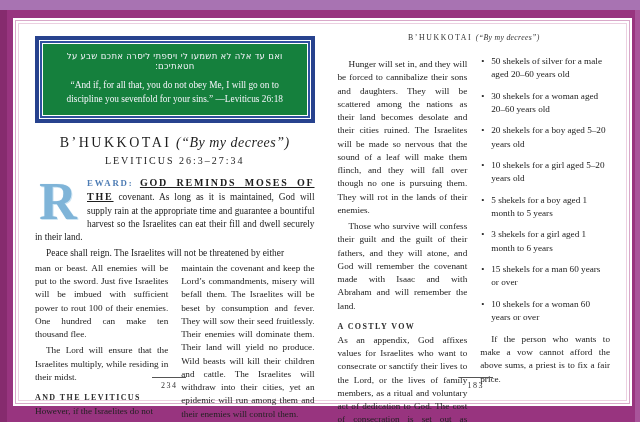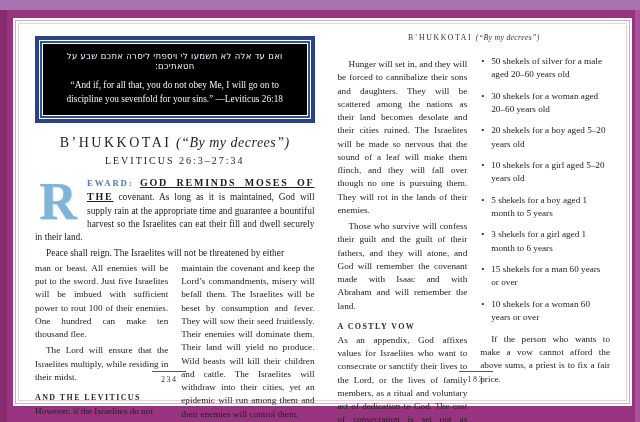--- a/index.html
+++ b/index.html
@@ -21,21 +21,21 @@
                 inset 0 0 0 6px #ecd0e1;
   }
   .pages { position: absolute; inset: 3px; display: flex; }
   .page { width: 50%; position: relative; }
   .page.left  { padding: 0 8px 0 19px; }
   .page.right { padding: 0 19px 0 15px; }
 
   
   .banner {
     margin-top: 15px;
-    background: #000000;
+    background: #15803d;
     border: 4px solid #27428e;
     box-shadow: inset 0 0 0 1px #fff,
                 inset 0 0 0 3px #30509f,
                 inset 0 0 0 4px #fff;
     color: #f6f4fb;
     text-align: center;
     padding: 11px 16px 12px;
   }
   .banner .hebrew { font-family: "DejaVu Sans", sans-serif; font-size: 8.5px; letter-spacing: .3px; margin-bottom: 8px; }
   .banner .quote { font-size: 9.3px; line-height: 1.5; max-width: 245px; margin: 0 auto; }
@@ -74,21 +74,21 @@
 
   .vow-list { list-style: none; }
   .vow-list li {
     position: relative; padding-left: 11px; margin-bottom: 8px;
     font-size: 9.2px; line-height: 1.45; color: #222;
   }
   .vow-list li::before { content: "•"; position: absolute; left: 1px; top: 0; font-size: 9px; color: #222; }
   .closing-p { font-size: 9.2px; line-height: 1.45; color: #222; text-indent: 11px; margin-top: 2px; text-align: justify; }
 
   
-  .folio { position: absolute; bottom: 19px; left: 0; right: 0; text-align: center; }
+  .folio { position: absolute; bottom: 13px; left: 0; right: 0; text-align: center; }
   .folio-rule { width: 34px; border-top: 1px solid #555; margin: 0 auto 3px; }
   .folio-num { font-size: 8px; letter-spacing: 1.5px; color: #333; }
 </style>
 </head>
 <body>
 
 <div class="book">
   <div class="band-top-light"></div>
   <div class="band-left-dark"></div>
   <div class="band-right-light"></div>

